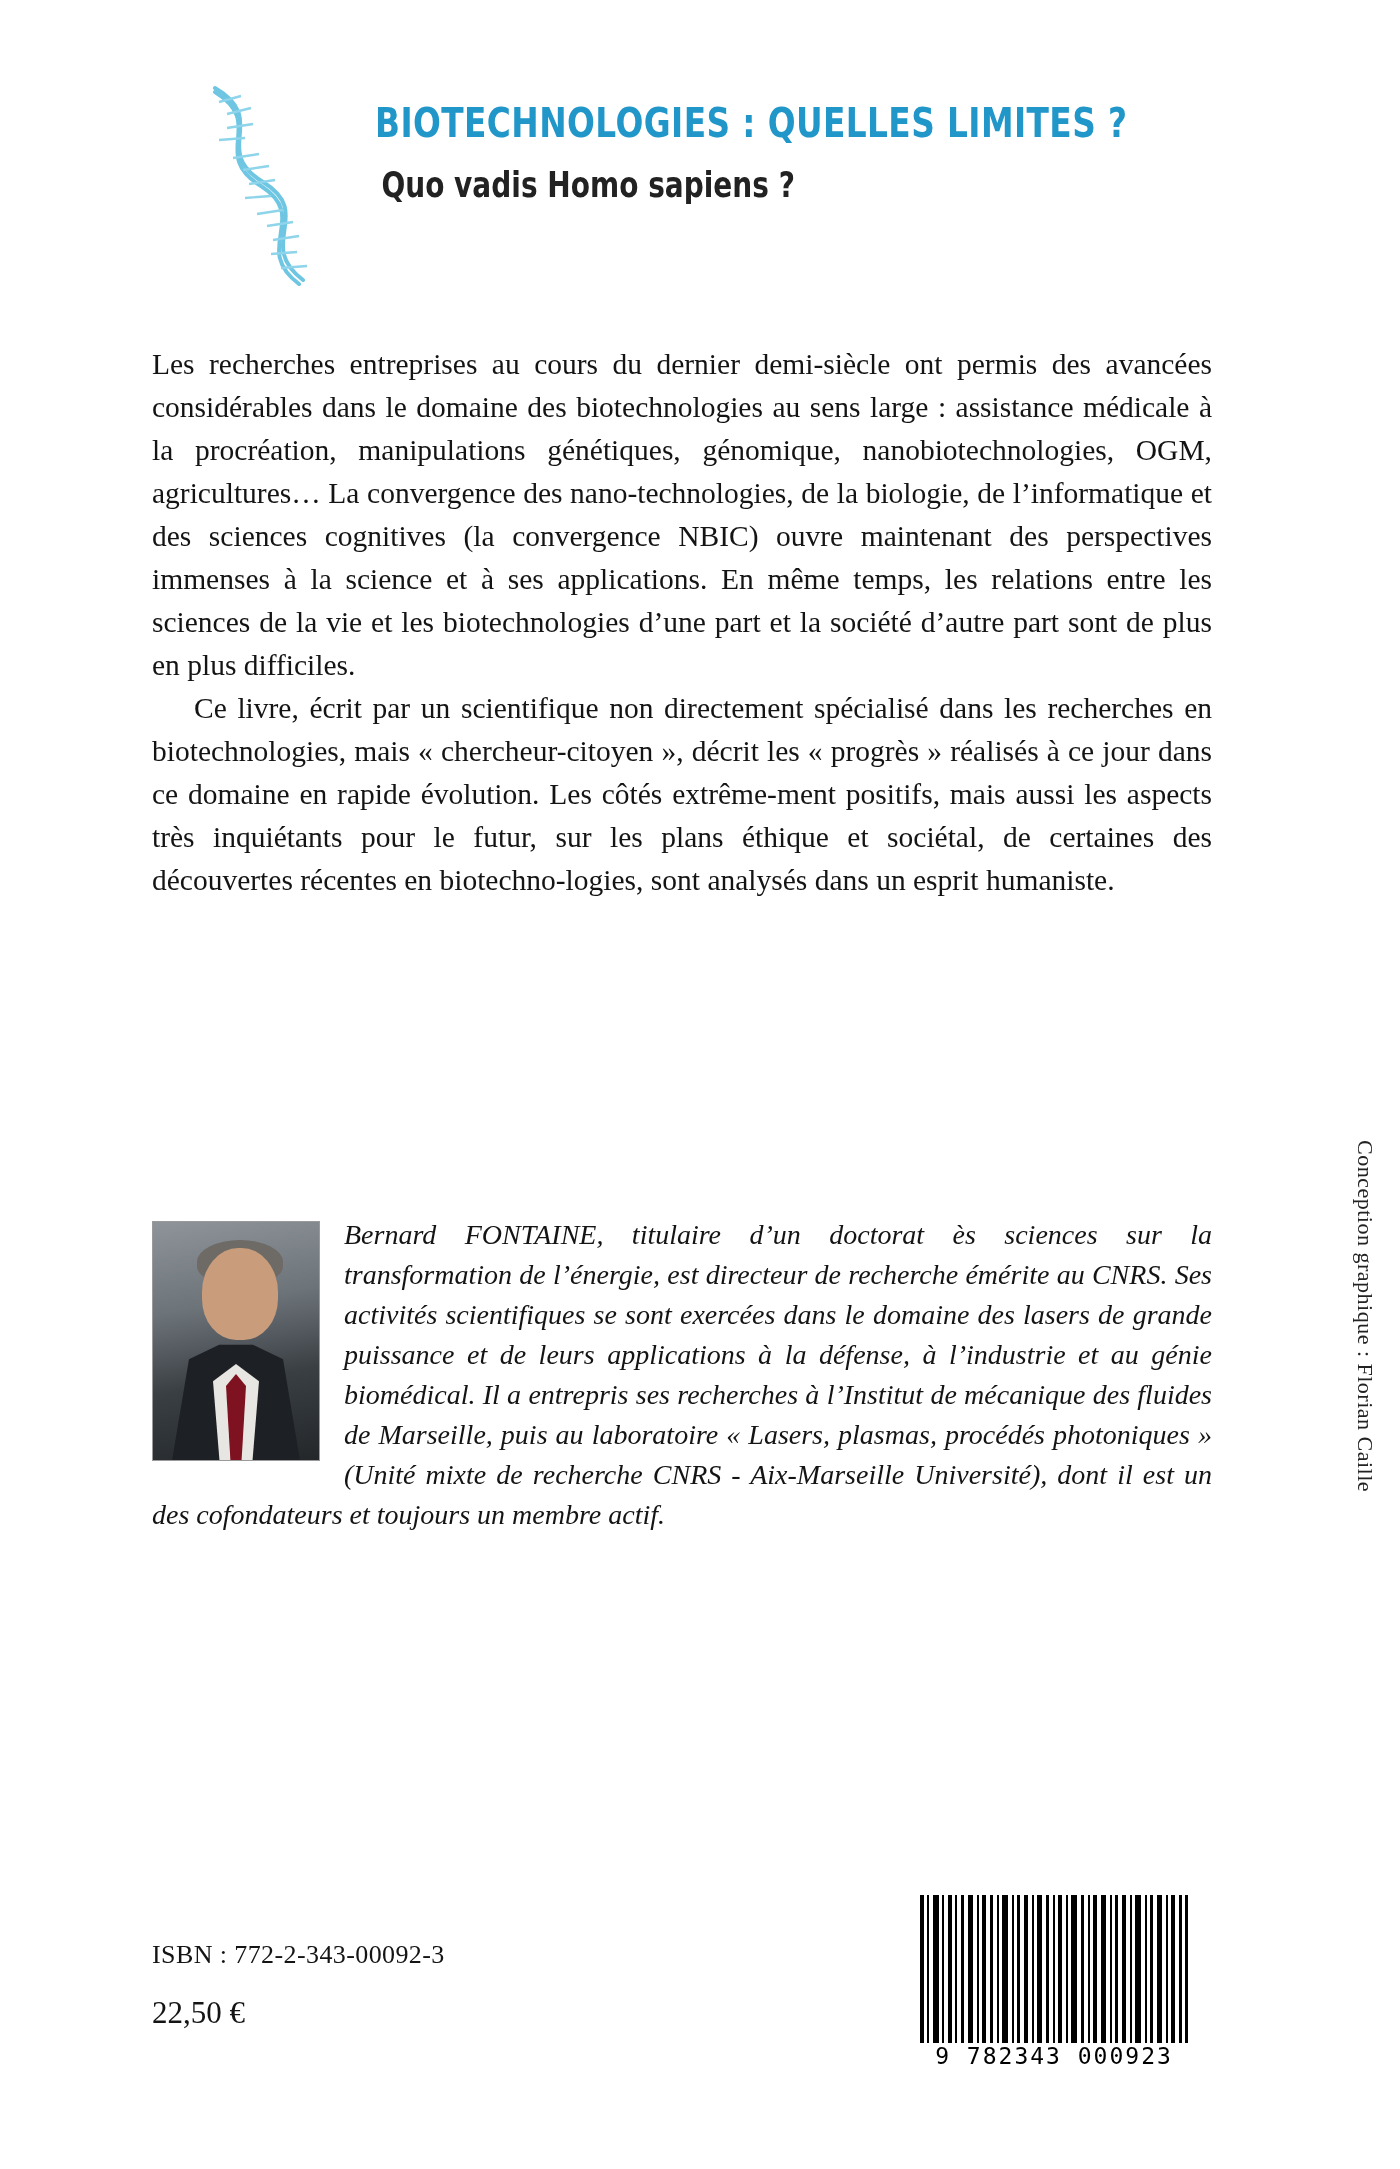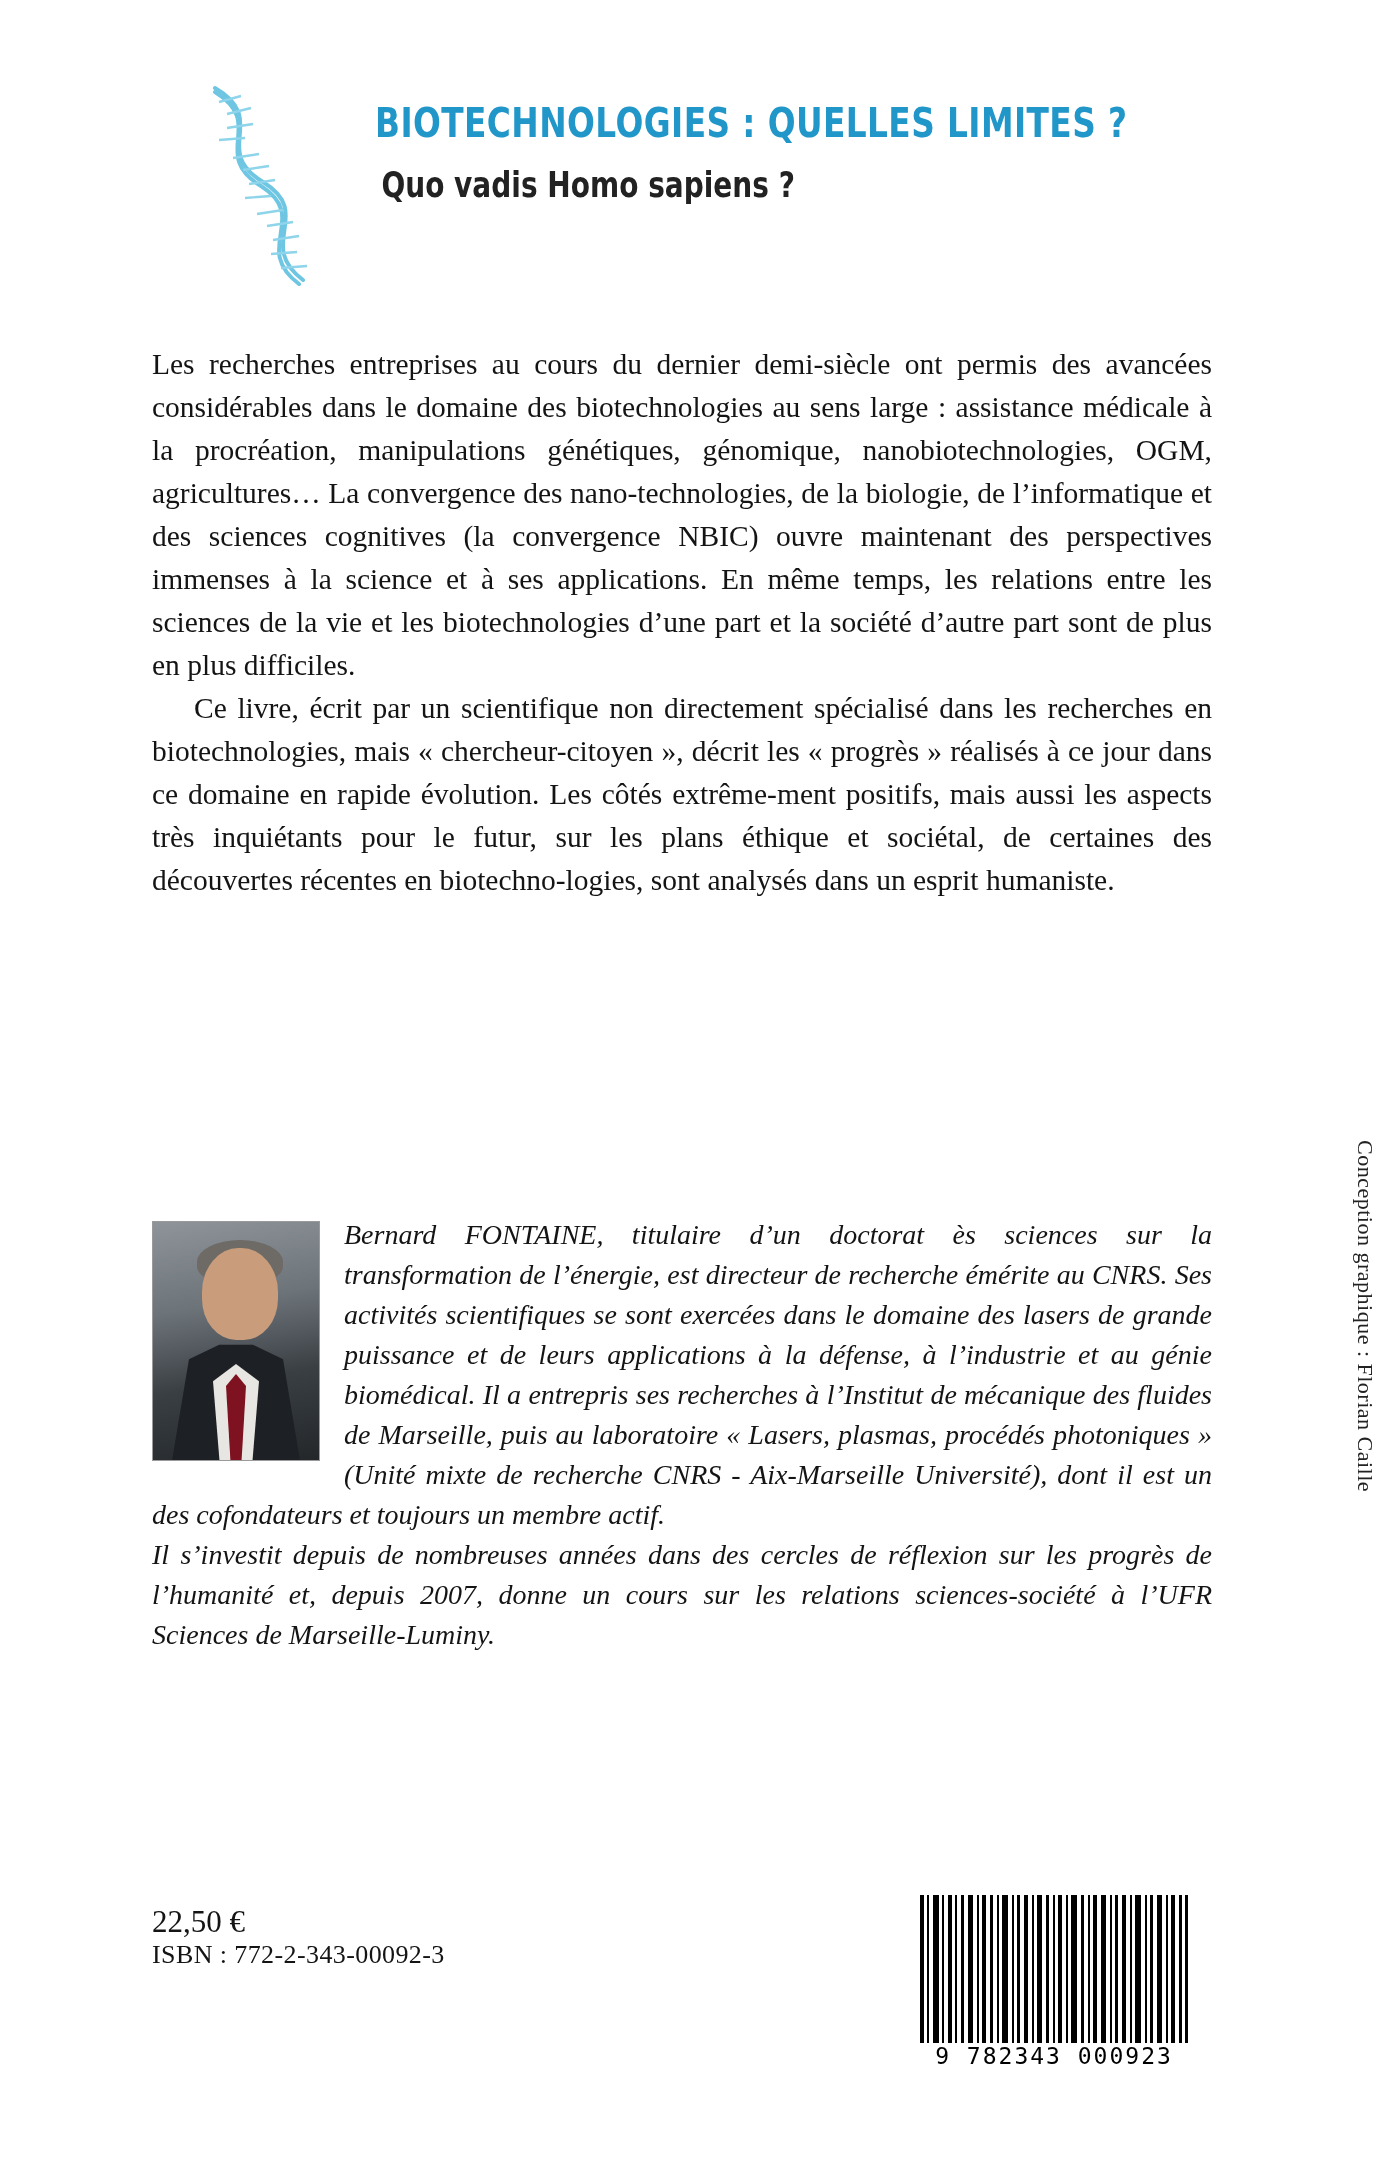--- a/index.html
+++ b/index.html
@@ -174,21 +174,21 @@
     position: absolute;
     left: 152px;
     top: 1940px;
     font-size: 26px;
     color: #141414;
     letter-spacing: 0.4px;
   }
   .price {
     position: absolute;
     left: 152px;
-    top: 1904px;
+    top: 1995px;
     font-size: 31px;
     color: #141414;
   }
 
   .barcode {
     position: absolute;
     left: 920px;
     top: 1895px;
     width: 292px;
     height: 185px;
@@ -262,21 +262,20 @@
 
   <div class="author-block">
     <div class="author-photo">
       <div class="body"></div>
       <div class="shirt"></div>
       <div class="tie"></div>
       <div class="hair"></div>
       <div class="face"></div>
     </div>
     <p>Bernard FONTAINE, titulaire d’un doctorat ès sciences sur la transformation de l’énergie, est directeur de recherche émérite au CNRS. Ses activités scientifiques se sont exercées dans le domaine des lasers de grande puissance et de leurs applications à la défense, à l’industrie et au génie biomédical. Il a entrepris ses recherches à l’Institut de mécanique des fluides de Marseille, puis au laboratoire « Lasers, plasmas, procédés photoniques » (Unité mixte de recherche CNRS - Aix-Marseille Université), dont il est un des cofondateurs et toujours un membre actif.</p>
-    <p>Il s’investit depuis de nombreuses années dans des cercles de réflexion sur les progrès de l’humanité et, depuis 2007, donne un cours sur les relations sciences-société à l’UFR Sciences de Marseille-Luminy.</p>
   </div>
 
   <div class="credit">Conception graphique : Florian Caille</div>
 
   <div class="isbn">ISBN : 772-2-343-00092-3</div>
   <div class="price">22,50 €</div>
 
   <div class="barcode">
     <div class="bars">
       <span style="left:0px;width:4px;"></span>

